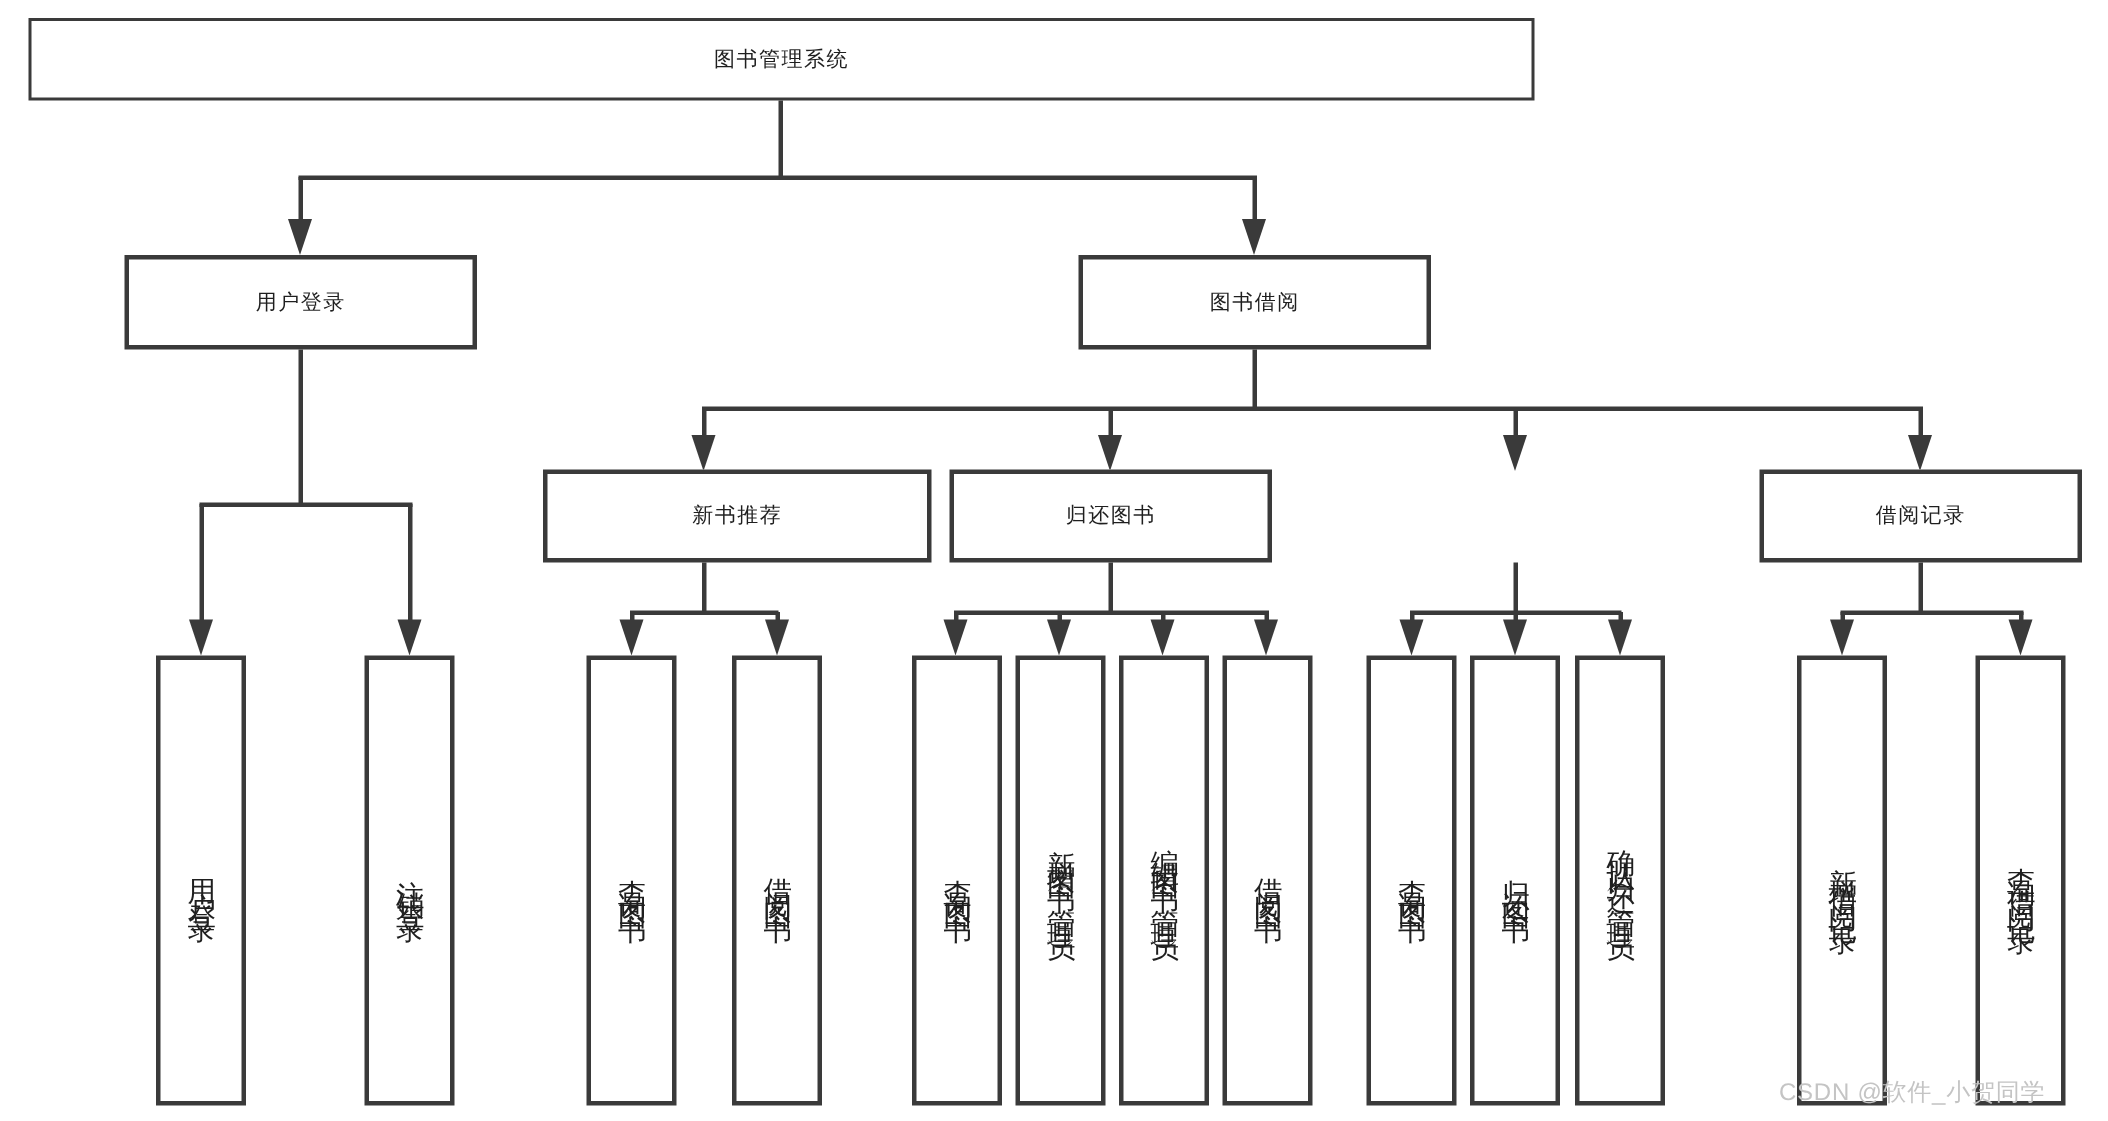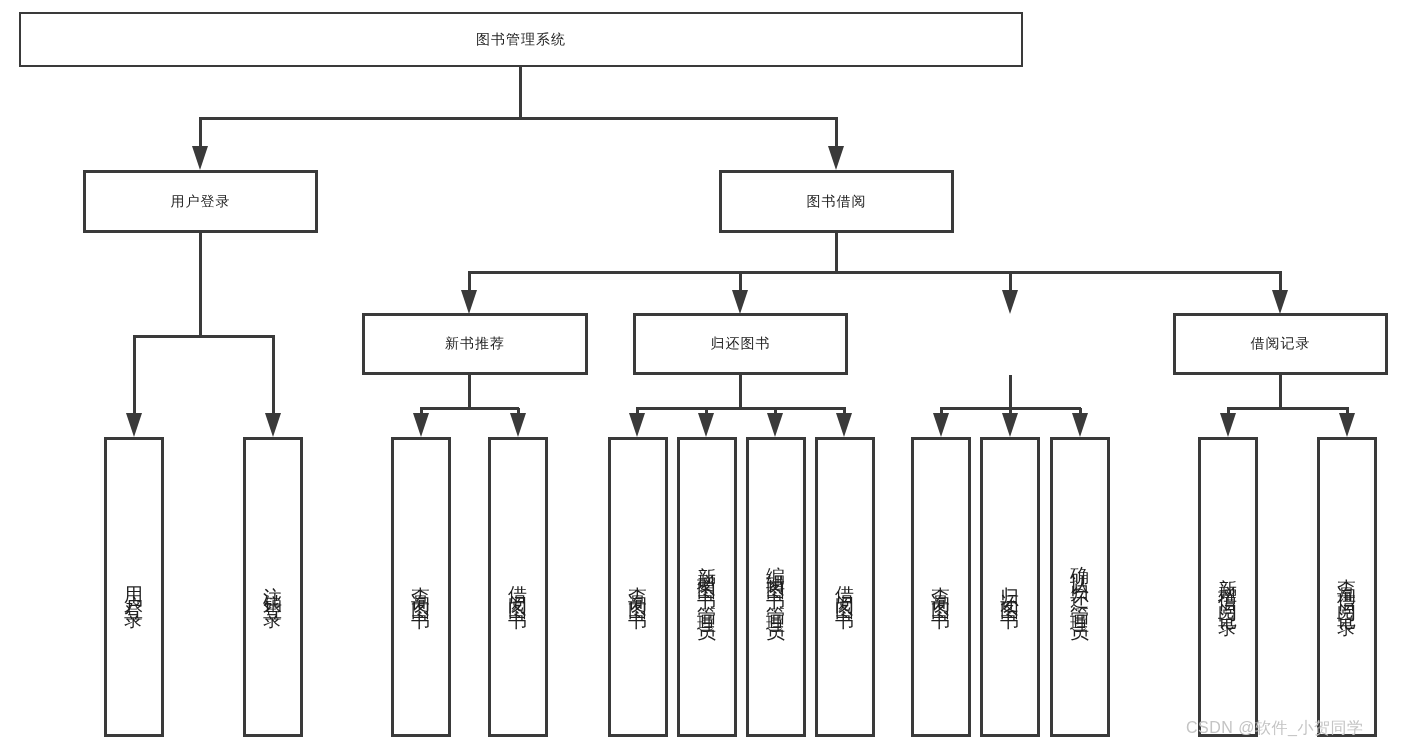--- a/index.html
+++ b/index.html
@@ -95,21 +95,21 @@
   <div class="hline" style="left:468px; top:270.5px; width:814px;"></div>
   <div class="vline" style="left:468px; top:272px; height:20px;"></div>
   <div class="arrow" style="left:461px; top:290px;"></div>
   <div class="vline" style="left:739px; top:272px; height:20px;"></div>
   <div class="arrow" style="left:732px; top:290px;"></div>
   <div class="vline" style="left:1009px; top:272px; height:20px;"></div>
   <div class="arrow" style="left:1002px; top:290px;"></div>
   <div class="vline" style="left:1279px; top:272px; height:20px;"></div>
   <div class="arrow" style="left:1272px; top:290px;"></div>
 
-  <div class="node h" style="left:362px; top:313px; width:226px; height:62px;">
+  <div class="node h" style="left:362px; top:313px; width:259px; height:62px;">
     <span class="lbl">新书推荐</span>
   </div>
   <div class="node h" style="left:633px; top:313px; width:215px; height:62px;">
     <span class="lbl">归还图书</span>
   </div>
   <div class="node h" style="left:1173px; top:313px; width:215px; height:62px;">
     <span class="lbl">借阅记录</span>
   </div>
 
   <div class="vline" style="left:468px; top:375px; height:33px;"></div>

